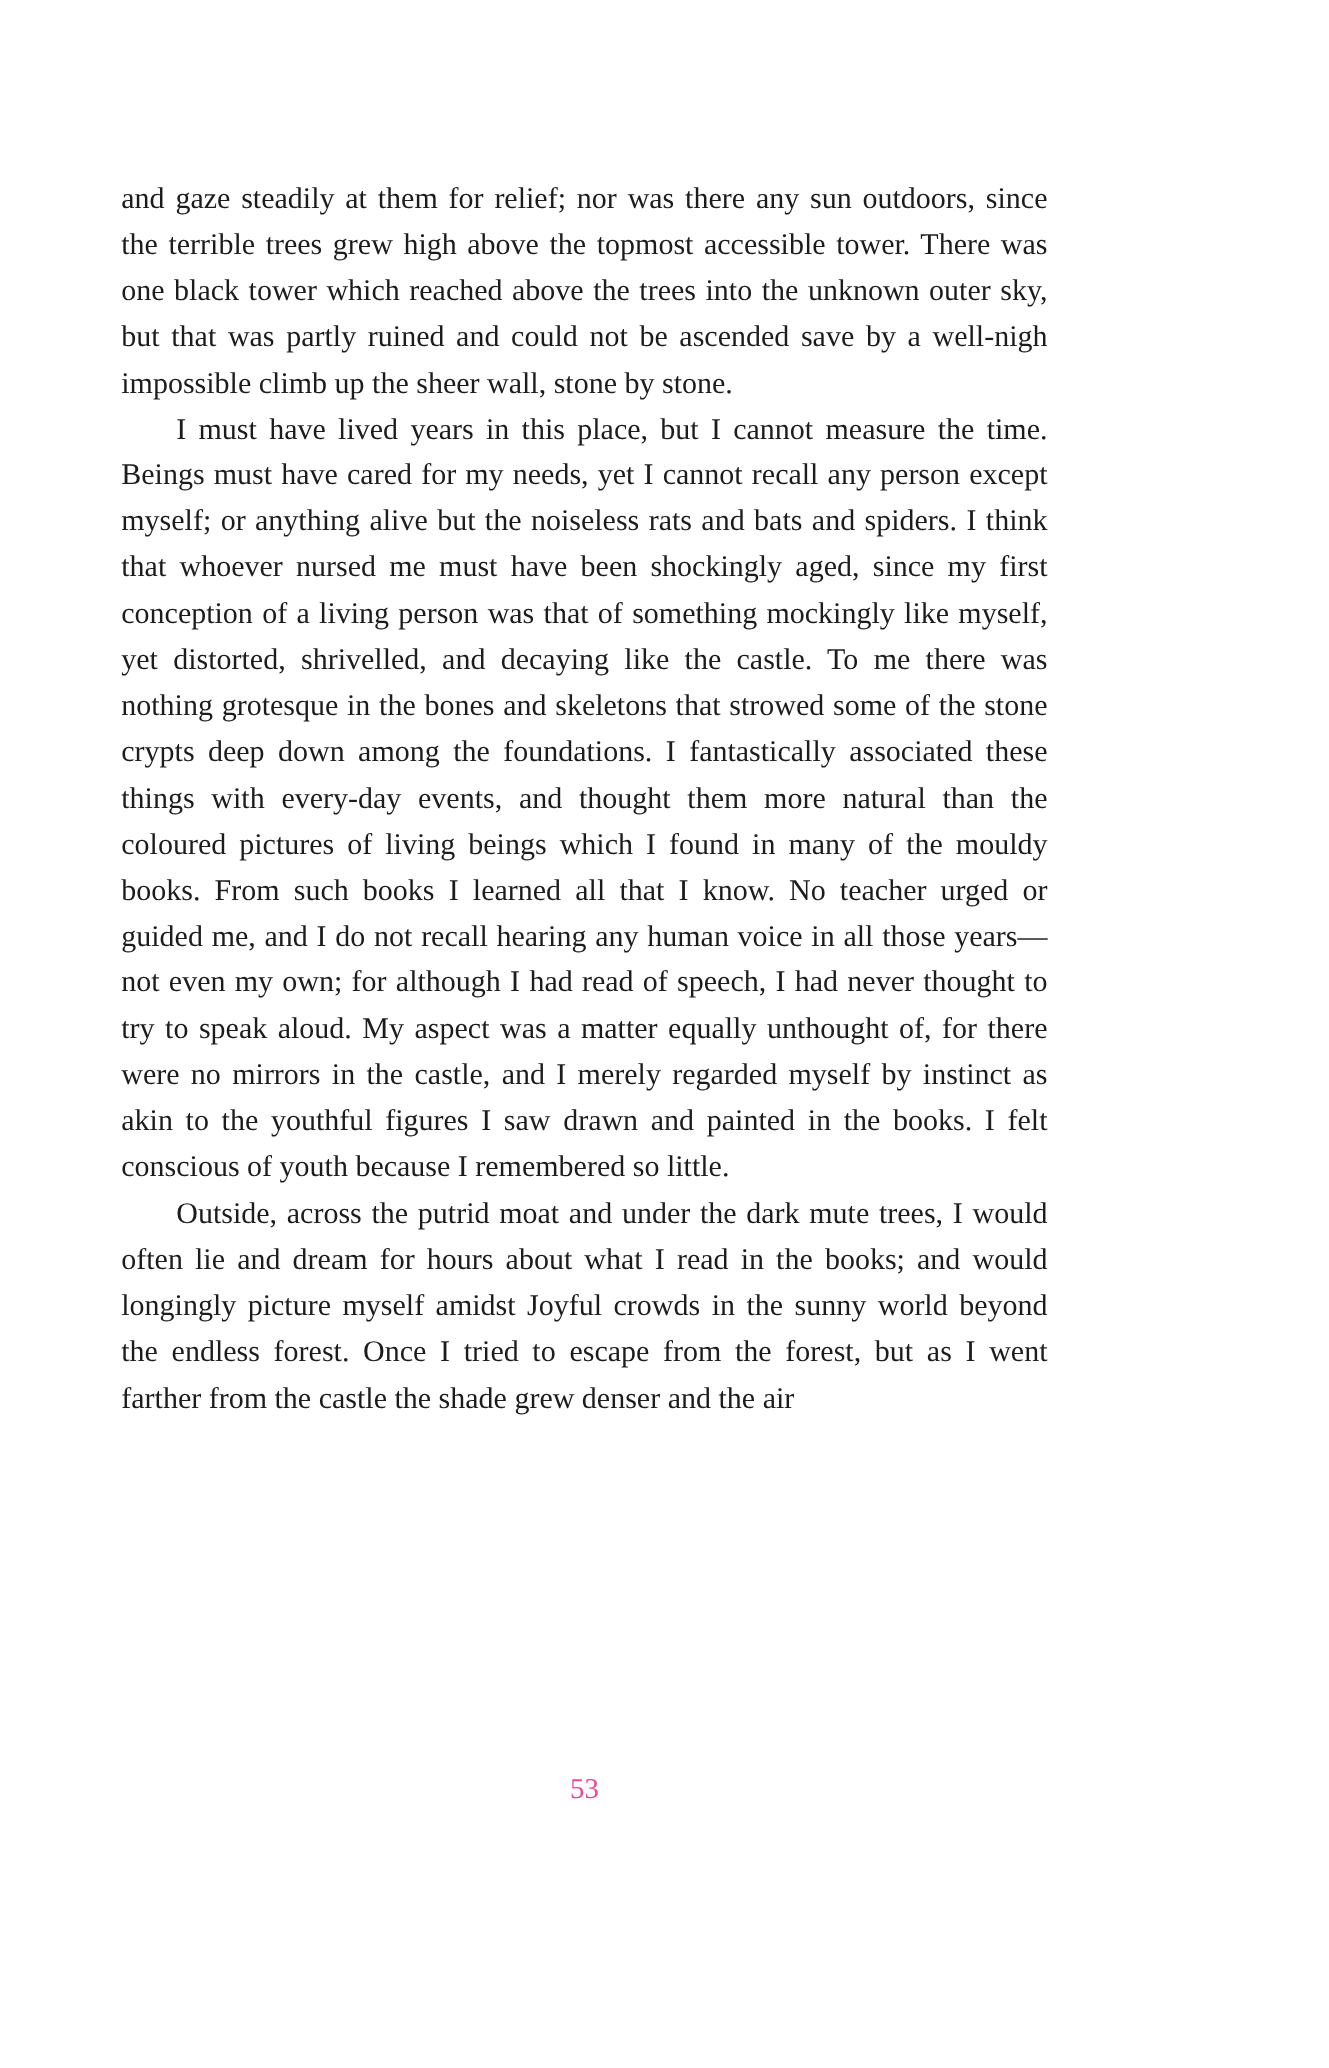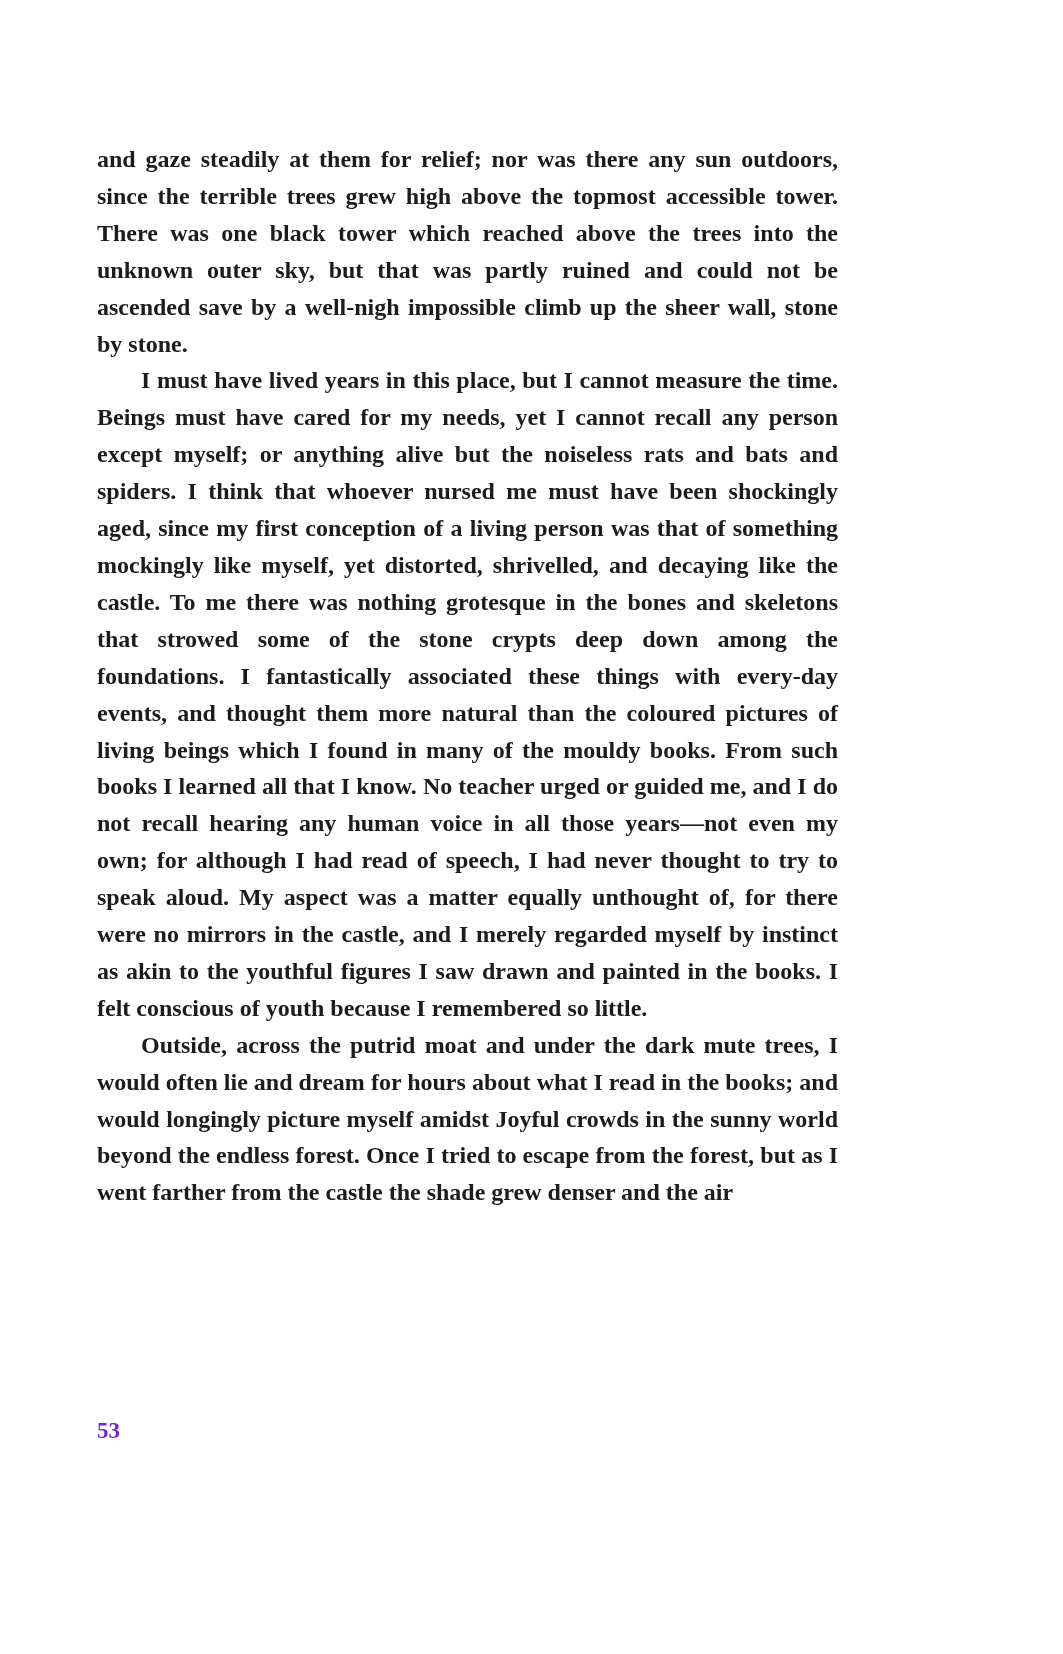--- a/index.html
+++ b/index.html
@@ -8,21 +8,20 @@
     background: #ffffff;
   }
   .book-page {
     position: relative;
     width: 1063px;
     height: 1654px;
     background: #ffffff;
     font-family: "Liberation Serif", serif;
     color: #1c1c1c;
     overflow: hidden;
-    font-weight: bold;
   }
   .text-block {
     position: absolute;
     left: 97px;
     top: 141px;
     width: 741px;
     font-size: 24px;
     line-height: 36.9px;
     text-align: justify;
     text-justify: inter-word;
@@ -33,22 +32,23 @@
     text-indent: 44px;
   }
   .text-block p.no-indent {
     text-indent: 0;
   }
   .page-number {
     position: absolute;
     left: 97px;
     top: 1418px;
     width: 741px;
+    text-align: center;
     font-size: 23px;
-    color: #6d28d9;
+    color: #ec4899;
   }
 </style>
 </head>
 <body>
 
 <div class="book-page">
   <div class="text-block">
     <p class="no-indent">and gaze steadily at them for relief; nor was there any sun outdoors, since the terrible trees grew high above the topmost accessible tower. There was one black tower which reached above the trees into the unknown outer sky, but that was partly ruined and could not be ascended save by a well-nigh impossible climb up the sheer wall, stone by stone.</p>
     <p>I must have lived years in this place, but I cannot measure the time. Beings must have cared for my needs, yet I cannot recall any person except myself; or anything alive but the noiseless rats and bats and spiders. I think that whoever nursed me must have been shockingly aged, since my first conception of a living person was that of something mockingly like myself, yet distorted, shrivelled, and decaying like the castle. To me there was nothing grotesque in the bones and skeletons that strowed some of the stone crypts deep down among the foundations. I fantastically associated these things with every-day events, and thought them more natural than the coloured pictures of living beings which I found in many of the mouldy books. From such books I learned all that I know. No teacher urged or guided me, and I do not recall hearing any human voice in all those years—not even my own; for although I had read of speech, I had never thought to try to speak aloud. My aspect was a matter equally unthought of, for there were no mirrors in the castle, and I merely regarded myself by instinct as akin to the youthful figures I saw drawn and painted in the books. I felt conscious of youth because I remembered so little.</p>
     <p>Outside, across the putrid moat and under the dark mute trees, I would often lie and dream for hours about what I read in the books; and would longingly picture myself amidst Joyful crowds in the sunny world beyond the endless forest. Once I tried to escape from the forest, but as I went farther from the castle the shade grew denser and the air</p>

